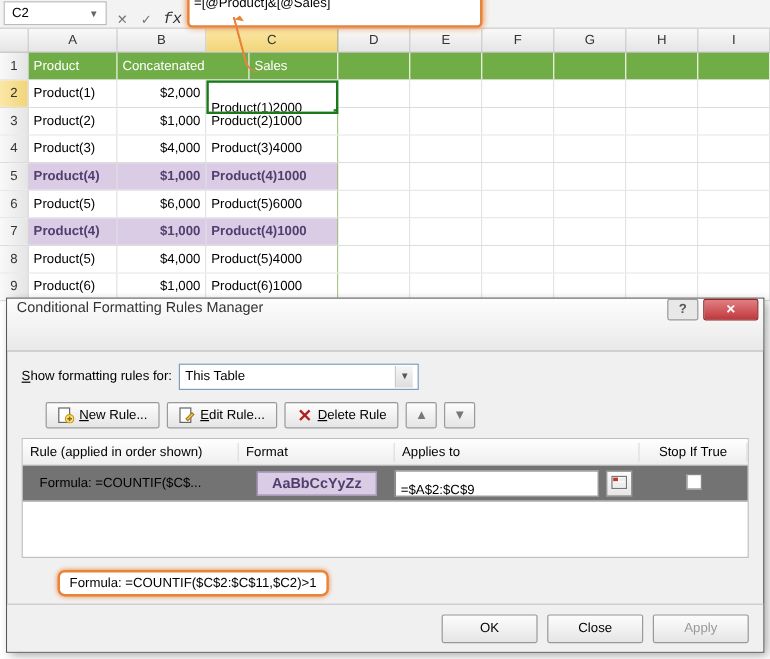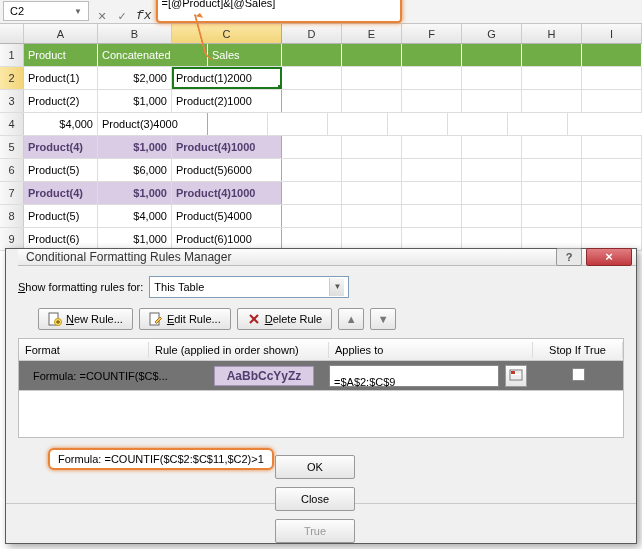--- a/index.html
+++ b/index.html
@@ -31,26 +31,26 @@
   .row.sel .row-hdr { background: linear-gradient(to right,#fbe8a6,#f2d479); }
   .cell { border-right: 1px solid #ddd; padding: 2px 4px; line-height: 18px; background: #fff; overflow: hidden; white-space: nowrap; }
   .cell.wA { width: 74px; }
   .cell.wB { width: 74px; text-align: right; }
   .cell.wC { width: 110px; }
   .cell.rest { width: 60px; }
   .header-row .cell { background: #70ad47; color: #fff; font-weight: 500; border-right: 1px solid #fff; }
   .header-row .cell.wB { text-align: left; }
   .table-border-right { border-right: 1px solid #9bbb70; }
   .row.dup .cell.wA, .row.dup .cell.wB, .row.dup .cell.wC { background: #d9cce4; font-weight: 600; color: #533d6f; }
-  .sel-cell { border: 2px solid #1a7a1a; padding: 0 2px; line-height: 18px; position: relative; }
+  .sel-cell { border: 2px solid #1a7a1a; padding: 12px 2px; line-height: 18px; position: relative; }
   .sel-cell::after { content: ""; width: 5px; height: 5px; background: #1a7a1a; position: absolute; right: -3px; bottom: -3px; }
 
   
   .dialog { position: absolute; top: 248px; left: 5px; width: 632px; height: 296px; border: 1px solid #5a5a5a; background: #f0f0f0; box-shadow: 3px 3px 8px rgba(0,0,0,.35); }
-  .dlg-title { height: 17px; background: linear-gradient(#fdfdfd,#e9e9e9); display: flex; align-items: center; padding-left: 8px; border-bottom: 1px solid #bcbcbc; margin-left: 12px; }
+  .dlg-title { height: 44px; background: linear-gradient(#fdfdfd,#e9e9e9); display: flex; align-items: flex-start; padding-left: 8px; border-bottom: 1px solid #bcbcbc; }
   .dlg-title-txt { flex: 1; color: #333; font-size: 12px; }
   .dlg-help { width: 26px; height: 18px; background: #e8e8e8; border: 1px solid #999; border-radius: 2px; text-align: center; font-weight: bold; color: #555; margin-right: 4px; line-height: 16px; }
   .dlg-close { width: 46px; height: 18px; background: linear-gradient(#e27e82,#c0393e); border: 1px solid #8a2a2d; border-radius: 2px; color: #fff; text-align: center; font-weight: bold; margin-right: 4px; line-height: 15px; font-size: 13px;}
   .dlg-body { padding: 10px 12px; }
   .line { display: flex; align-items: center; margin-bottom: 10px; }
   .lbl { margin-right: 6px; }
   .ul { text-decoration: underline; }
   .combo { width: 200px; height: 22px; border: 1px solid #7f9db9; background: #fff; padding: 2px 4px; display: flex; align-items: center; justify-content: space-between; }
   .combo-arrow { width: 15px; height: 18px; border-left: 1px solid #ccc; text-align: center; font-size: 8px; color: #555; line-height: 18px; background: linear-gradient(#f6f6f6,#dedede); }
   .toolbar { display: flex; gap: 6px; margin-bottom: 8px; margin-left: 20px; }
@@ -64,21 +64,21 @@
   .rc1 { width: 180px; padding-left: 14px; }
   .rc2 { width: 130px; display: flex; justify-content: center; }
   .fmt-sample { width: 100px; height: 20px; border: 1px solid #a593b8; background: #d9cce4; text-align: center; color: #533d6f; line-height: 18px; font-weight: 600; font-size:12px;}
   .rc3 { flex: 1; display: flex; align-items: center; gap: 6px; padding-right: 6px;}
   .applies-input { flex: 1; height: 22px; border: 1px solid #888; background: #fff; padding: 10px 4px; }
   .range-btn { width: 22px; height: 22px; border: 1px solid #999; background: linear-gradient(#fdfdfd,#e5e5e5); display: inline-flex; align-items:center; justify-content:center;}
   .rc4 { width: 90px; text-align: center; }
   .chk { width: 13px; height: 13px; border: 1px solid #888; background: #fff; display: inline-block; }
   .callout { display: inline-block; border: 2px solid #e8833a; border-radius: 6px; padding: 3px 8px; box-shadow: 0 0 4px #e8833a; background: #fff; margin: 10px 0 0 30px; }
 
-  .dlg-footer { position: absolute; bottom: 0; left: 0; right: 0; height: 40px; border-top: 1px solid #c8c8c8; background: #f0f0f0; display: flex; align-items: center; justify-content: flex-end; padding-right: 12px; gap: 8px; flex-direction: column;}
+  .dlg-footer { position: absolute; bottom: 0; left: 0; right: 0; height: 40px; border-top: 1px solid #c8c8c8; background: #f0f0f0; display: flex; align-items: center; justify-content: flex-end; padding-right: 12px; gap: 8px;}
   .fbtn { width: 80px; height: 24px; border: 1px solid #999; background: linear-gradient(#fdfdfd,#e5e5e5); border-radius: 2px; text-align:center; line-height:22px;}
   .fbtn.disabled { color: #999; }
 
   .arrow-btn { width: 26px; padding: 3px 0; justify-content: center; color:#777; }
 </style>
 </head>
 <body>
 
 <div class="formula-bar">
   <div class="name-box">
@@ -141,20 +141,21 @@
     <div class="cell wC table-border-right">Product(2)1000</div>
     <div class="cell rest"></div>
       <div class="cell rest"></div>
       <div class="cell rest"></div>
       <div class="cell rest"></div>
       <div class="cell rest"></div>
       <div class="cell rest"></div>
   </div>
   <div class="row">
     <div class="row-hdr">4</div>
+    <div class="cell wA">Product(3)</div>
     <div class="cell wB">$4,000</div>
     <div class="cell wC table-border-right">Product(3)4000</div>
     <div class="cell rest"></div>
       <div class="cell rest"></div>
       <div class="cell rest"></div>
       <div class="cell rest"></div>
       <div class="cell rest"></div>
       <div class="cell rest"></div>
   </div>
   <div class="row dup">
@@ -253,22 +254,22 @@
         <svg class="ico" viewBox="0 0 14 14">
             <path d="M3 3 L11 11 M11 3 L3 11" stroke="#b02020" stroke-width="2"></path>
           </svg>
         <span><span class="ul">D</span><span>elete Rule</span></span>
       </div>
       <div class="tbtn arrow-btn">▲</div>
       <div class="tbtn arrow-btn">▼</div>
     </div>
     <div class="rule-list">
       <div class="rule-hdr">
+        <div class="rh rh1">Rule (applied in order shown)</div>
         <div class="rh rh2">Format</div>
-        <div class="rh rh1">Rule (applied in order shown)</div>
         <div class="rh rh3">Applies to</div>
         <div class="rh rh4">Stop If True</div>
       </div>
       <div class="rule-row">
         <div class="rc1">Formula: =COUNTIF($C$...</div>
         <div class="rc2">
           <div class="fmt-sample">AaBbCcYyZz</div>
         </div>
         <div class="rc3">
           <div class="applies-input">=$A$2:$C$9</div>
@@ -284,15 +285,15 @@
         <div class="rc4">
           <span class="chk"></span>
         </div>
       </div>
     </div>
     <div class="callout">Formula: =COUNTIF($C$2:$C$11,$C2)&gt;1</div>
   </div>
   <div class="dlg-footer">
     <div class="fbtn">OK</div>
     <div class="fbtn">Close</div>
-    <div class="fbtn disabled">True</div>
+    <div class="fbtn disabled">Apply</div>
   </div>
 </div>
 
 </body></html>

